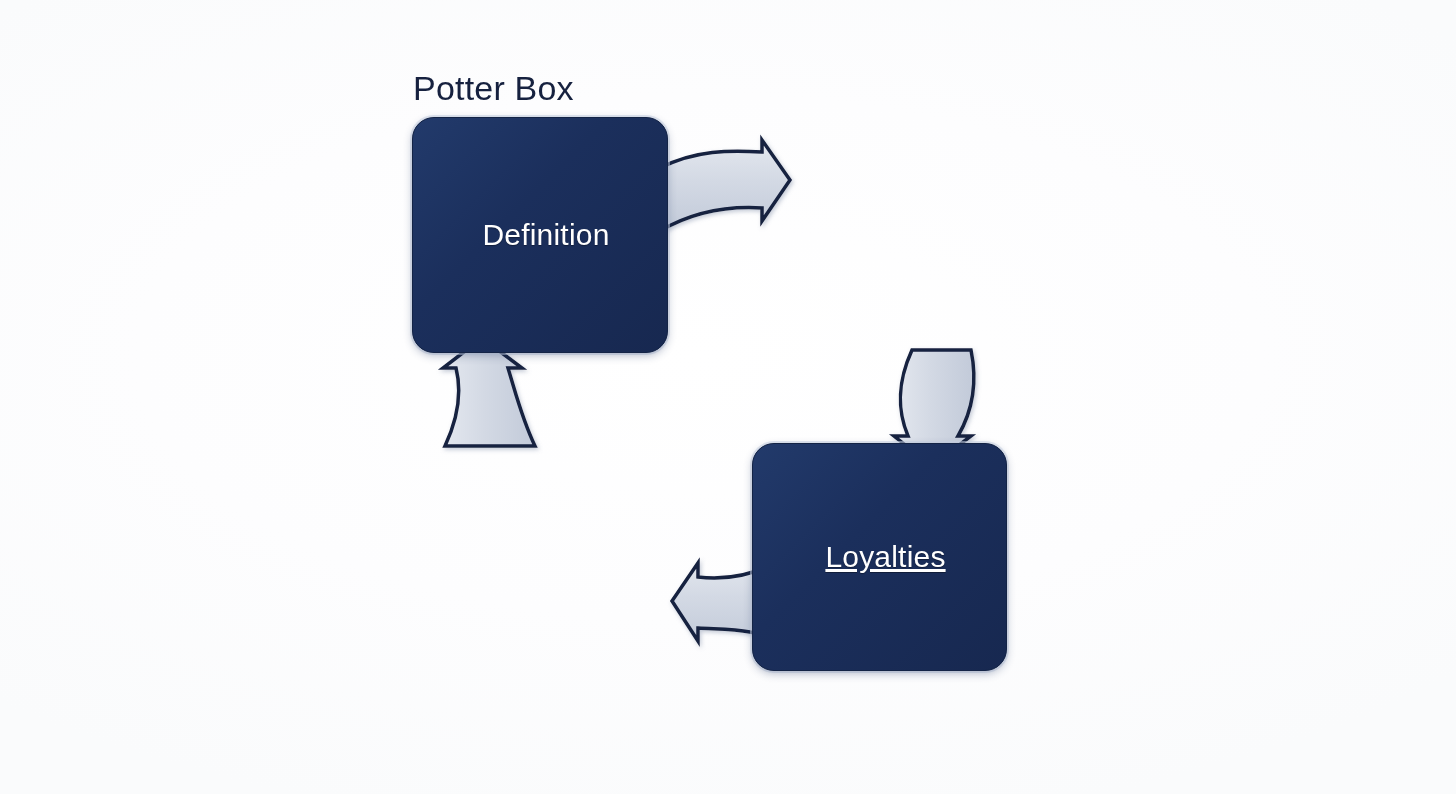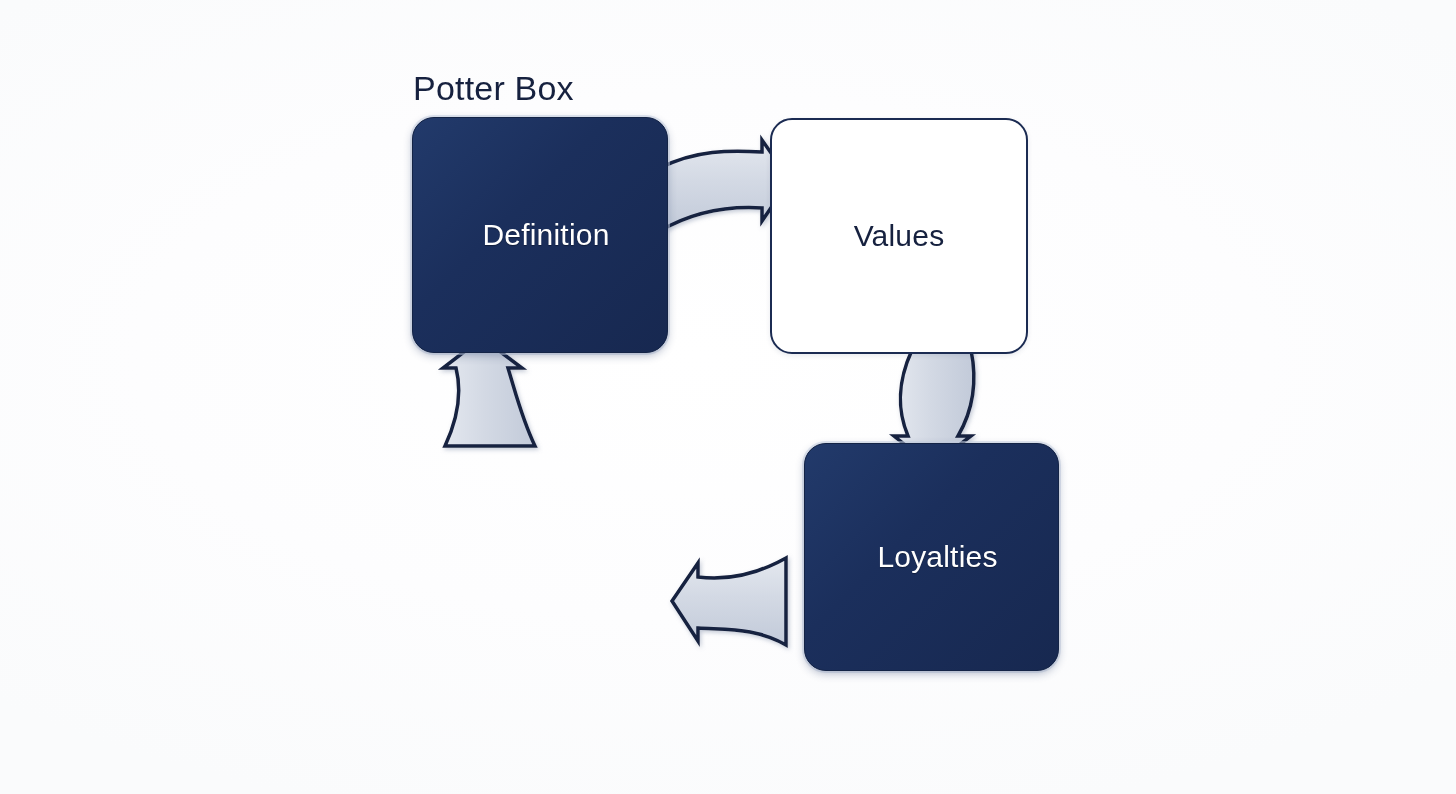--- a/index.html
+++ b/index.html
@@ -65,21 +65,21 @@
   .node.outlined {
     background: #ffffff;
     border: 2px solid #1b2b52;
     color: #16213f;
     box-shadow: 0 2px 5px rgba(40,60,100,0.10);
   }
 
   
   #node-definition { left: 412px;  top: 117px; width: 256px; height: 236px; }
   #node-values     { left: 770px;  top: 118px; width: 258px; height: 236px; }
-  #node-loyalties  { left: 804px;  top: 443px; width: 255px; height: 228px; }
+  #node-loyalties  { left: 752px;  top: 443px; width: 255px; height: 228px; text-decoration: underline; }
   #node-principles { left: 419px;  top: 440px; width: 258px; height: 229px; }
 
   
   .arrows {
     position: absolute;
     left: 0;
     top: 0;
     width: 1456px;
     height: 794px;
     z-index: 2;
@@ -152,22 +152,19 @@
                L 508 368
                C 516 394, 522 419, 535 446
                Z" fill="url(#arrGradV)" stroke="#16213f" stroke-width="3.5" stroke-linejoin="miter"></path>
     </g>
   </svg>
 
   <div class="node filled" id="node-definition">
     <span class="node-label">Definition</span>
   </div>
 
-  <div class="node outlined" id="node-values">
-    <span class="node-label">Values</span>
-  </div>
 
   <div class="node filled" id="node-loyalties">
     <span class="node-label">Loyalties</span>
   </div>
 
 
 </div>
 
 </body></html>

